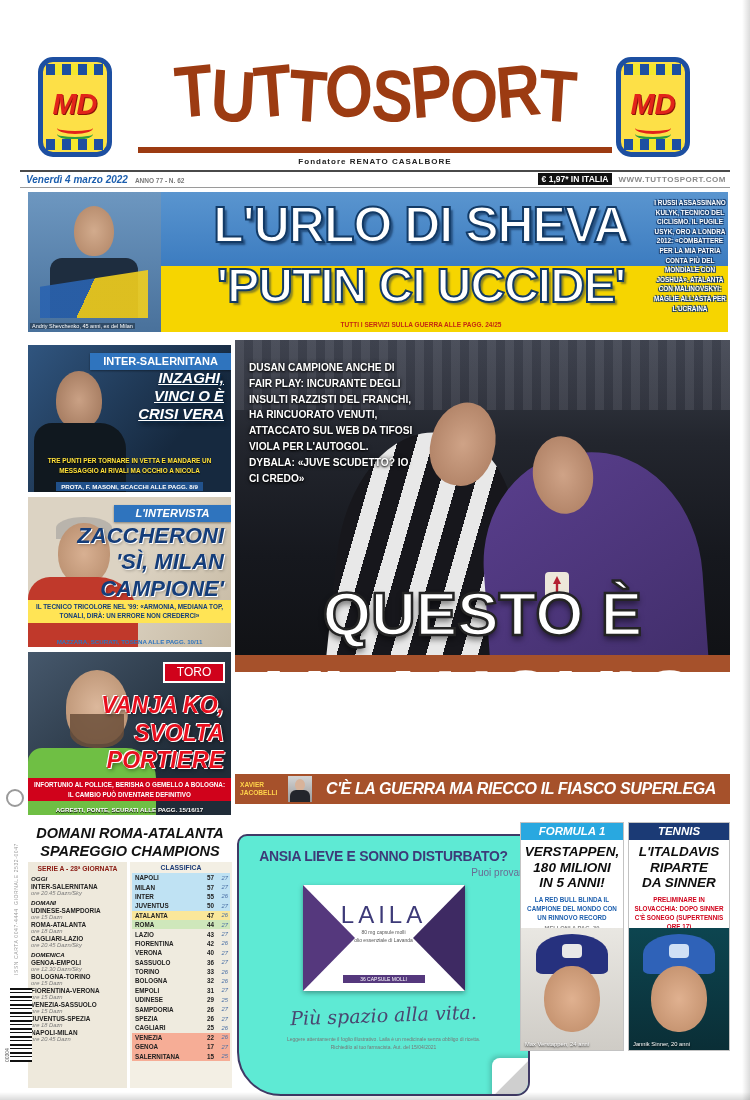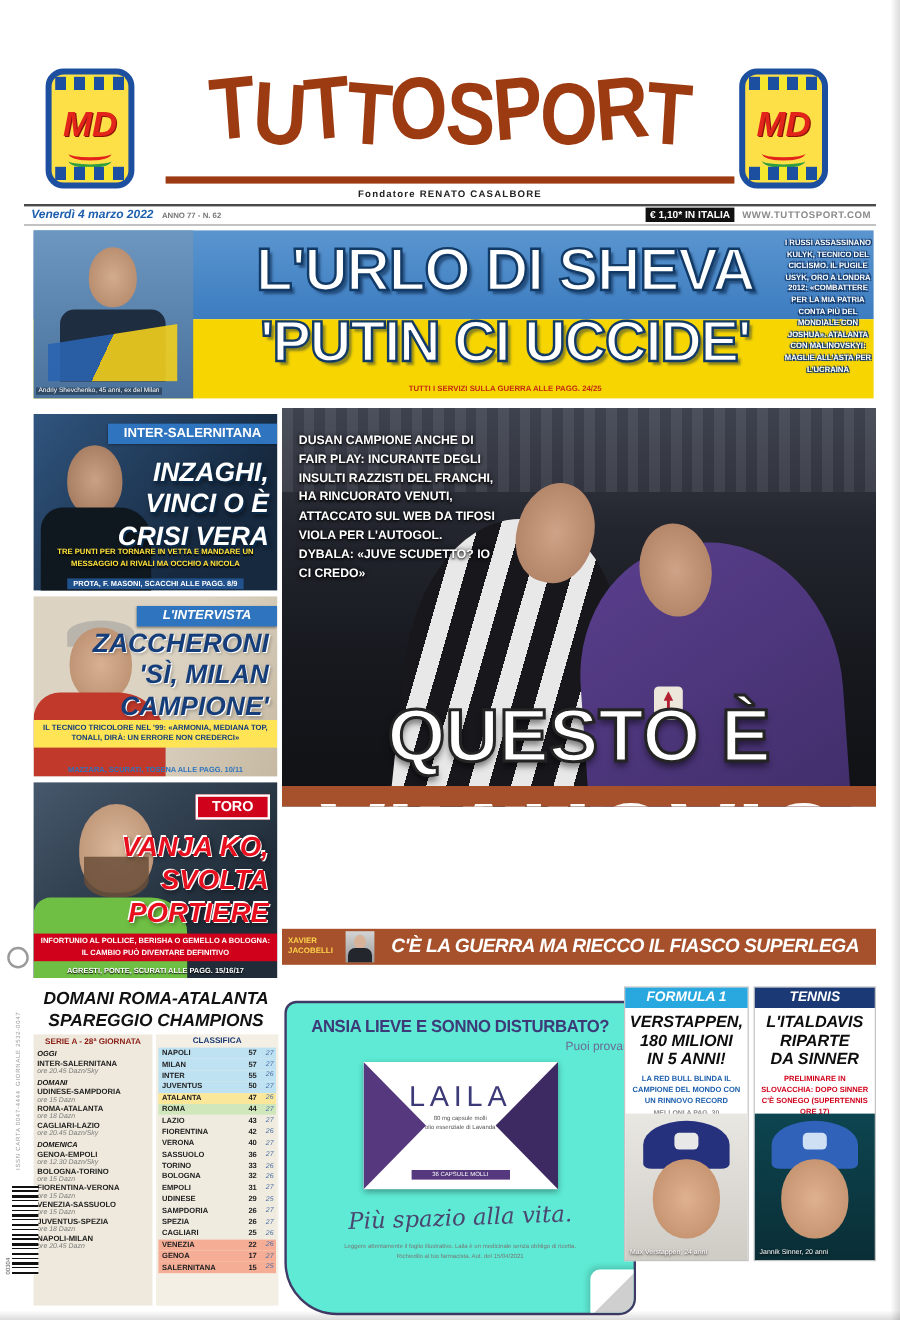--- a/index.html
+++ b/index.html
@@ -46,37 +46,37 @@
   .banner-side{position:absolute;top:6px;right:2px;width:72px;text-align:center;font-size:6.4px;font-weight:900;color:#fff;line-height:1.5;text-shadow:0 0 2px #1a3e6e,1px 1px 0 #1a3e6e,-1px 1px 0 #1a3e6e,1px -1px 0 #1a3e6e;}
   .banner-cap{position:absolute;bottom:4px;left:133px;width:520px;text-align:center;font-size:6.5px;font-weight:bold;color:#c42b10;}
 
   
   .card{position:absolute;left:28px;width:203px;overflow:hidden;}
   .card-inter{top:345px;height:147px;background:linear-gradient(130deg,#30557f,#16293f 70%);}
   .inz-head{position:absolute;left:28px;top:26px;width:46px;height:58px;background:radial-gradient(#caa185,#9c7257);border-radius:50% 50% 45% 45%;}
   .inz-suit{position:absolute;left:6px;top:78px;width:92px;height:70px;background:#10181f;border-radius:18px 26px 0 0;}
   .ribbon-blue{position:absolute;top:8px;right:0;height:17px;background:#2f74be;color:#fff;font-weight:900;font-size:11px;line-height:17px;text-align:center;padding:0 8px;box-shadow:0 1px 2px rgba(0,0,0,.4);}
   .card-h{position:absolute;right:7px;text-align:right;font-style:italic;font-weight:900;line-height:1.2;}
-  .inter-h{top:36px;font-size:22px;color:#fff;text-shadow:1.5px 1.5px 0 #0a2a4a,2px 3px 4px rgba(0,0,0,.6);}
+  .inter-h{top:24px;font-size:15px;color:#fff;text-shadow:1.5px 1.5px 0 #0a2a4a,2px 3px 4px rgba(0,0,0,.6);text-decoration:underline;}
   .card-sub{position:absolute;left:4px;right:4px;text-align:center;font-size:6.4px;font-weight:bold;line-height:1.45;}
   .inter-sub{bottom:17px;color:#ffe13a;text-shadow:0 1px 1px #000;}
   .card-by{position:absolute;left:0;right:0;bottom:2px;text-align:center;font-size:6.2px;font-weight:bold;}
   .inter-by{color:#fff;} .inter-by span{background:rgba(34,86,150,.9);padding:1px 5px;}
   .card-zac{top:497px;height:150px;background:linear-gradient(120deg,#dcd3c3 50%,#c6b9a2);}
   .zac-head{position:absolute;left:30px;top:26px;width:52px;height:62px;background:radial-gradient(#d8b092,#b58a6a);border-radius:48%;}
   .zac-hair{position:absolute;left:28px;top:20px;width:56px;height:22px;background:#b9b4ac;border-radius:50% 50% 0 0;}
   .zac-shirt{position:absolute;left:0px;top:80px;width:110px;height:70px;background:#c0392b;border-radius:22px 40px 0 0;}
   .zac-h{top:26px;font-size:22px;color:#143d7a;text-shadow:1px 1px 0 #fff,2px 2px 3px rgba(0,0,0,.25);margin-left:36px;}
   .zac-band{position:absolute;left:0;right:0;bottom:24px;background:#ffe455;color:#143d7a;font-size:6.4px;font-weight:bold;text-align:center;line-height:1.5;padding:2px 6px;box-sizing:border-box;}
   .zac-by{color:#2f74be;}
   .card-toro{top:652px;height:163px;background:linear-gradient(140deg,#46586c,#202c38 70%);}
   .vanja-head{position:absolute;left:38px;top:18px;width:62px;height:74px;background:radial-gradient(#dcb89c,#b68d6d);border-radius:50% 50% 42% 42%;}
   .vanja-beard{position:absolute;left:42px;top:62px;width:54px;height:34px;background:#6b4f3a;border-radius:0 0 45% 45%;opacity:.85;}
   .vanja-shirt{position:absolute;left:0;top:96px;width:128px;height:67px;background:#6fbf44;border-radius:14px 30px 0 0;}
-  .tag-toro{position:absolute;top:10px;right:6px;width:58px;height:17px;background:#d0021b;border:2px solid #fff;color:#fff;font-weight:700;font-size:12px;line-height:17px;text-align:center;box-sizing:content-box;}
+  .tag-toro{position:absolute;top:10px;right:6px;width:58px;height:17px;background:#d0021b;border:2px solid #fff;color:#fff;font-weight:400;font-size:12px;line-height:17px;text-align:center;box-sizing:content-box;}
   .toro-h{top:40px;font-size:23px;color:#e8101f;text-shadow:1px 1px 0 #fff,-1px -1px 0 #fff,2px 2px 4px rgba(0,0,0,.5);}
   .toro-band{position:absolute;left:0;right:0;bottom:14px;background:#d0021b;color:#fff;font-size:6.3px;font-weight:bold;text-align:center;line-height:1.5;padding:2px 4px;box-sizing:border-box;}
   .toro-by{color:#fff;text-shadow:0 1px 1px #000;}
 
   
   .hero{position:absolute;top:340px;left:235px;width:495px;height:332px;background:linear-gradient(180deg,#3a3f4a,#23262e 30%,#16181e 65%,#101114);overflow:hidden;}
   .hero-crowd{position:absolute;top:0;left:0;right:0;height:70px;background:repeating-linear-gradient(90deg,rgba(150,150,165,.20) 0 9px,rgba(80,80,95,.20) 9px 18px);}
   .fig-juve{position:absolute;left:98px;top:92px;width:178px;height:330px;background:repeating-linear-gradient(100deg,#e8e8e8 0 16px,#17171c 16px 34px);border-radius:50% 45% 0 0/40% 35% 0 0;transform:rotate(6deg);}
   .fig-viola{position:absolute;left:252px;top:112px;width:218px;height:320px;background:linear-gradient(150deg,#5a3f8e,#3a2960);border-radius:45% 50% 0 0/35% 40% 0 0;transform:rotate(-4deg);}
   .head-l{position:absolute;left:196px;top:62px;width:64px;height:84px;background:radial-gradient(#cfa387,#a97a5e);border-radius:50% 50% 46% 46%;transform:rotate(14deg);}
@@ -176,21 +176,21 @@
     <div class="md-swoosh r"></div>
     <div class="md-swoosh g"></div>
     <div class="md-strip bot"></div>
   </div>
 
   <div class="rule-a"></div>
   <div class="date-left">
     <span>Venerdì 4 marzo 2022</span><span class="date-issue">ANNO 77 - N. 62</span>
   </div>
   <div class="date-right">
-    <span class="price-chip">€ 1,10* IN ITALIA</span><span class="site">WWW.TUTTOSPORT.COM</span>
+    <span class="price-chip">€ 1,97* IN ITALIA</span><span class="site">WWW.TUTTOSPORT.COM</span>
   </div>
   <div class="rule-b"></div>
 
   <div class="banner">
     <div class="banner-top"></div>
     <div class="banner-bot"></div>
     <div class="banner-photo">
       <div class="sheva-head"></div>
       <div class="sheva-torso"></div>
       <div class="sheva-flag"></div>

